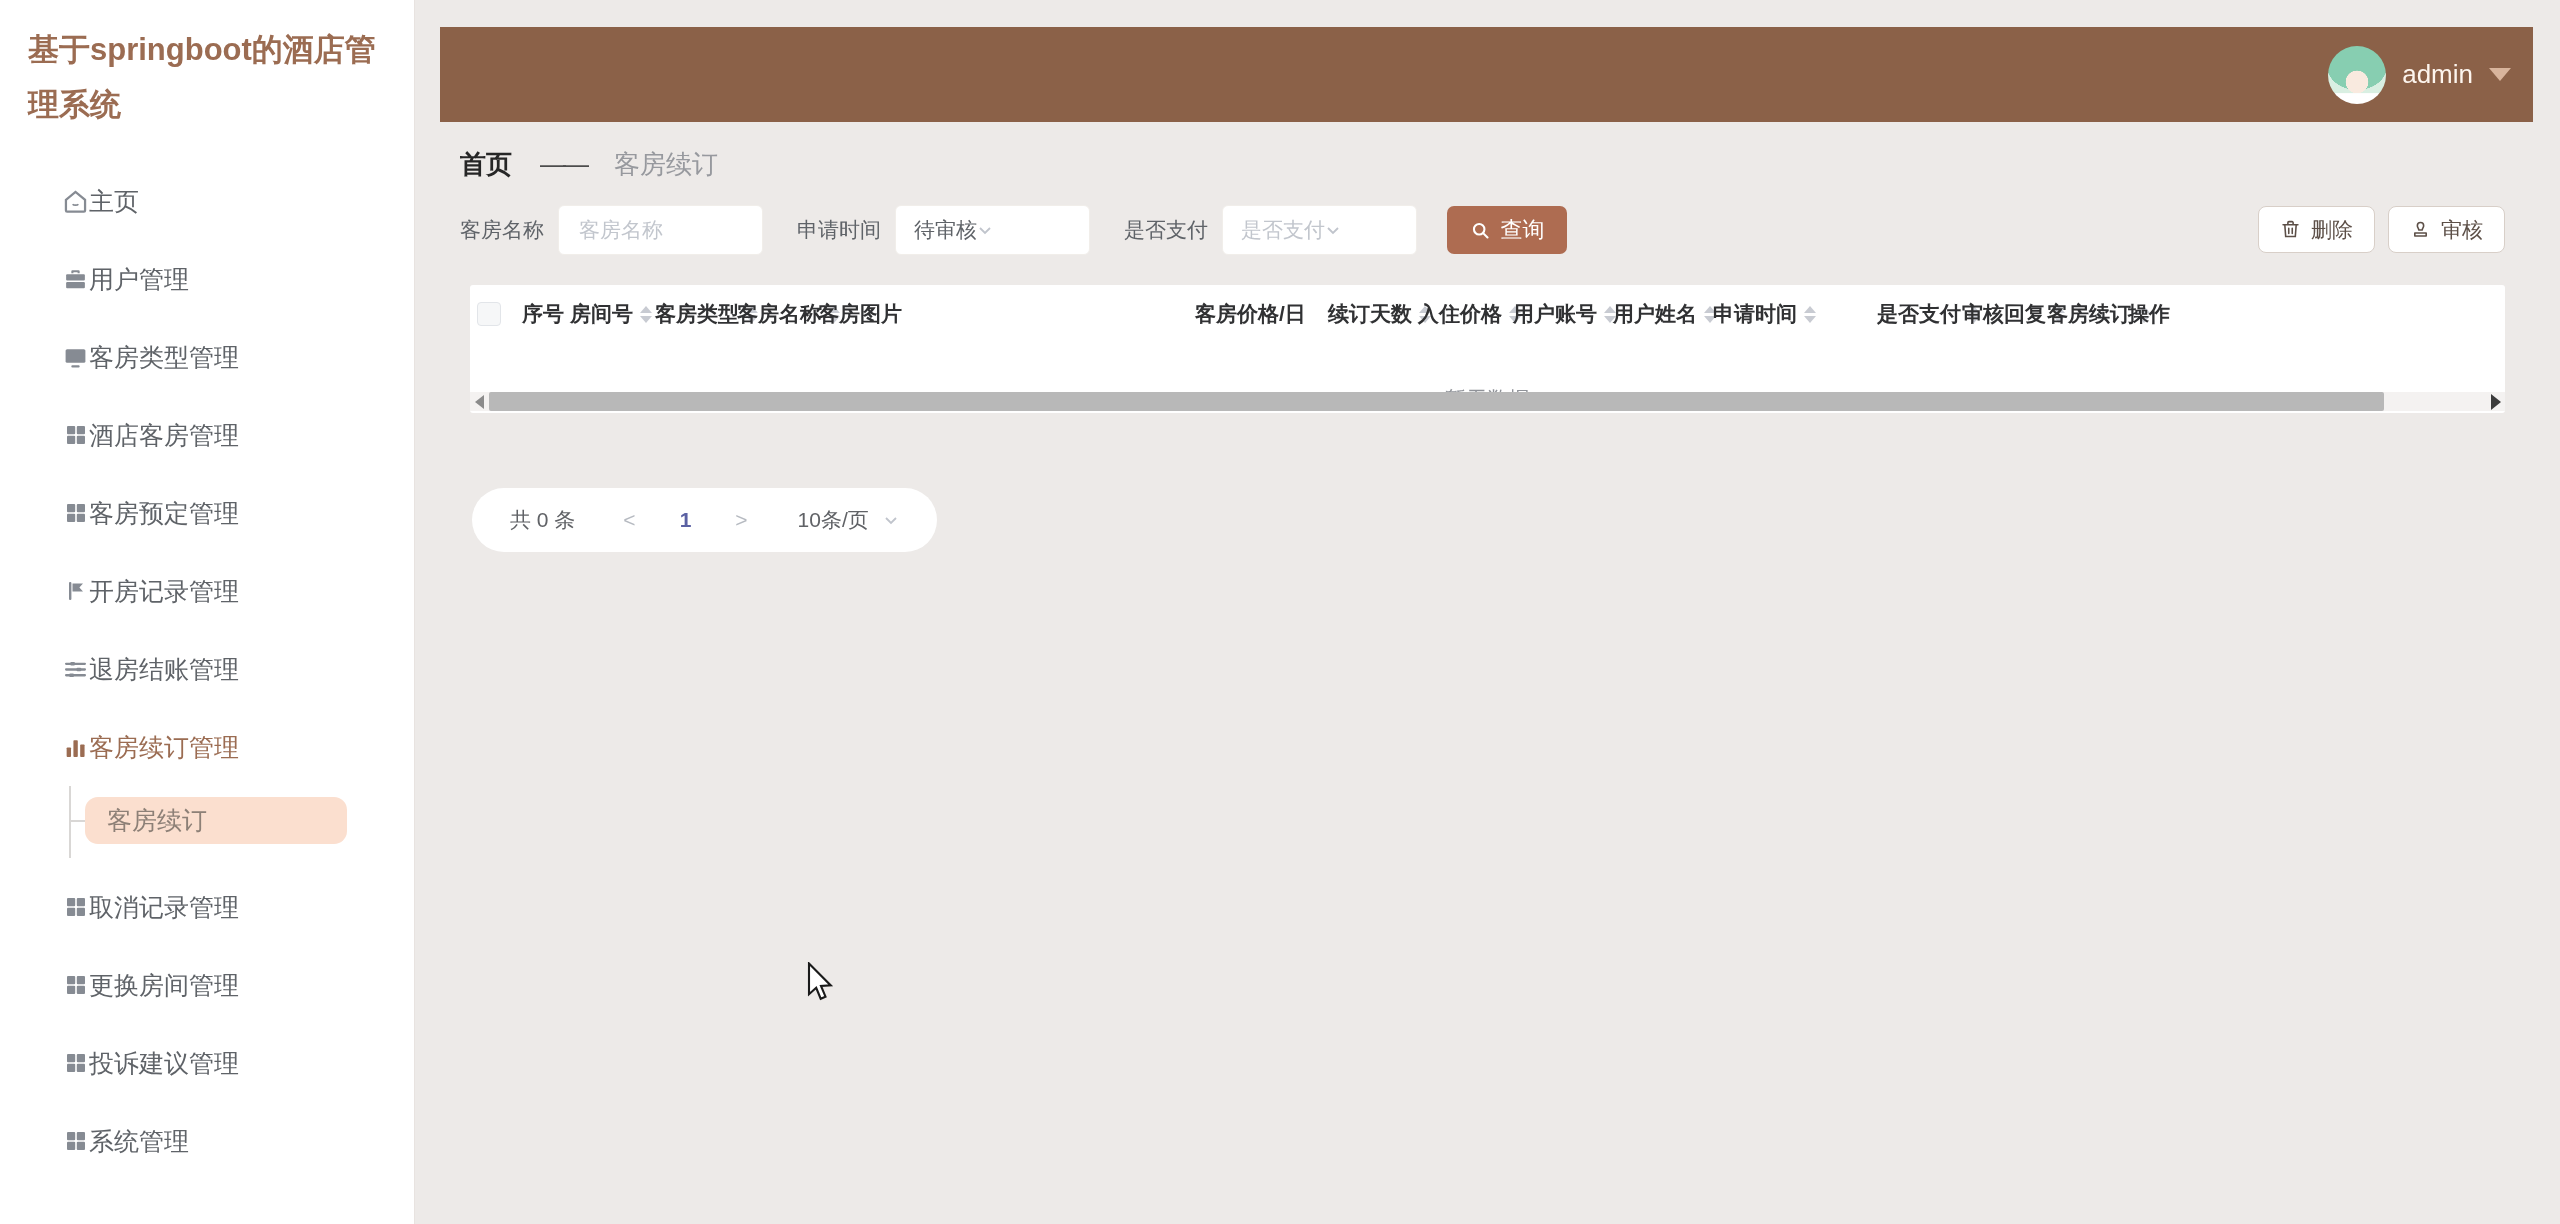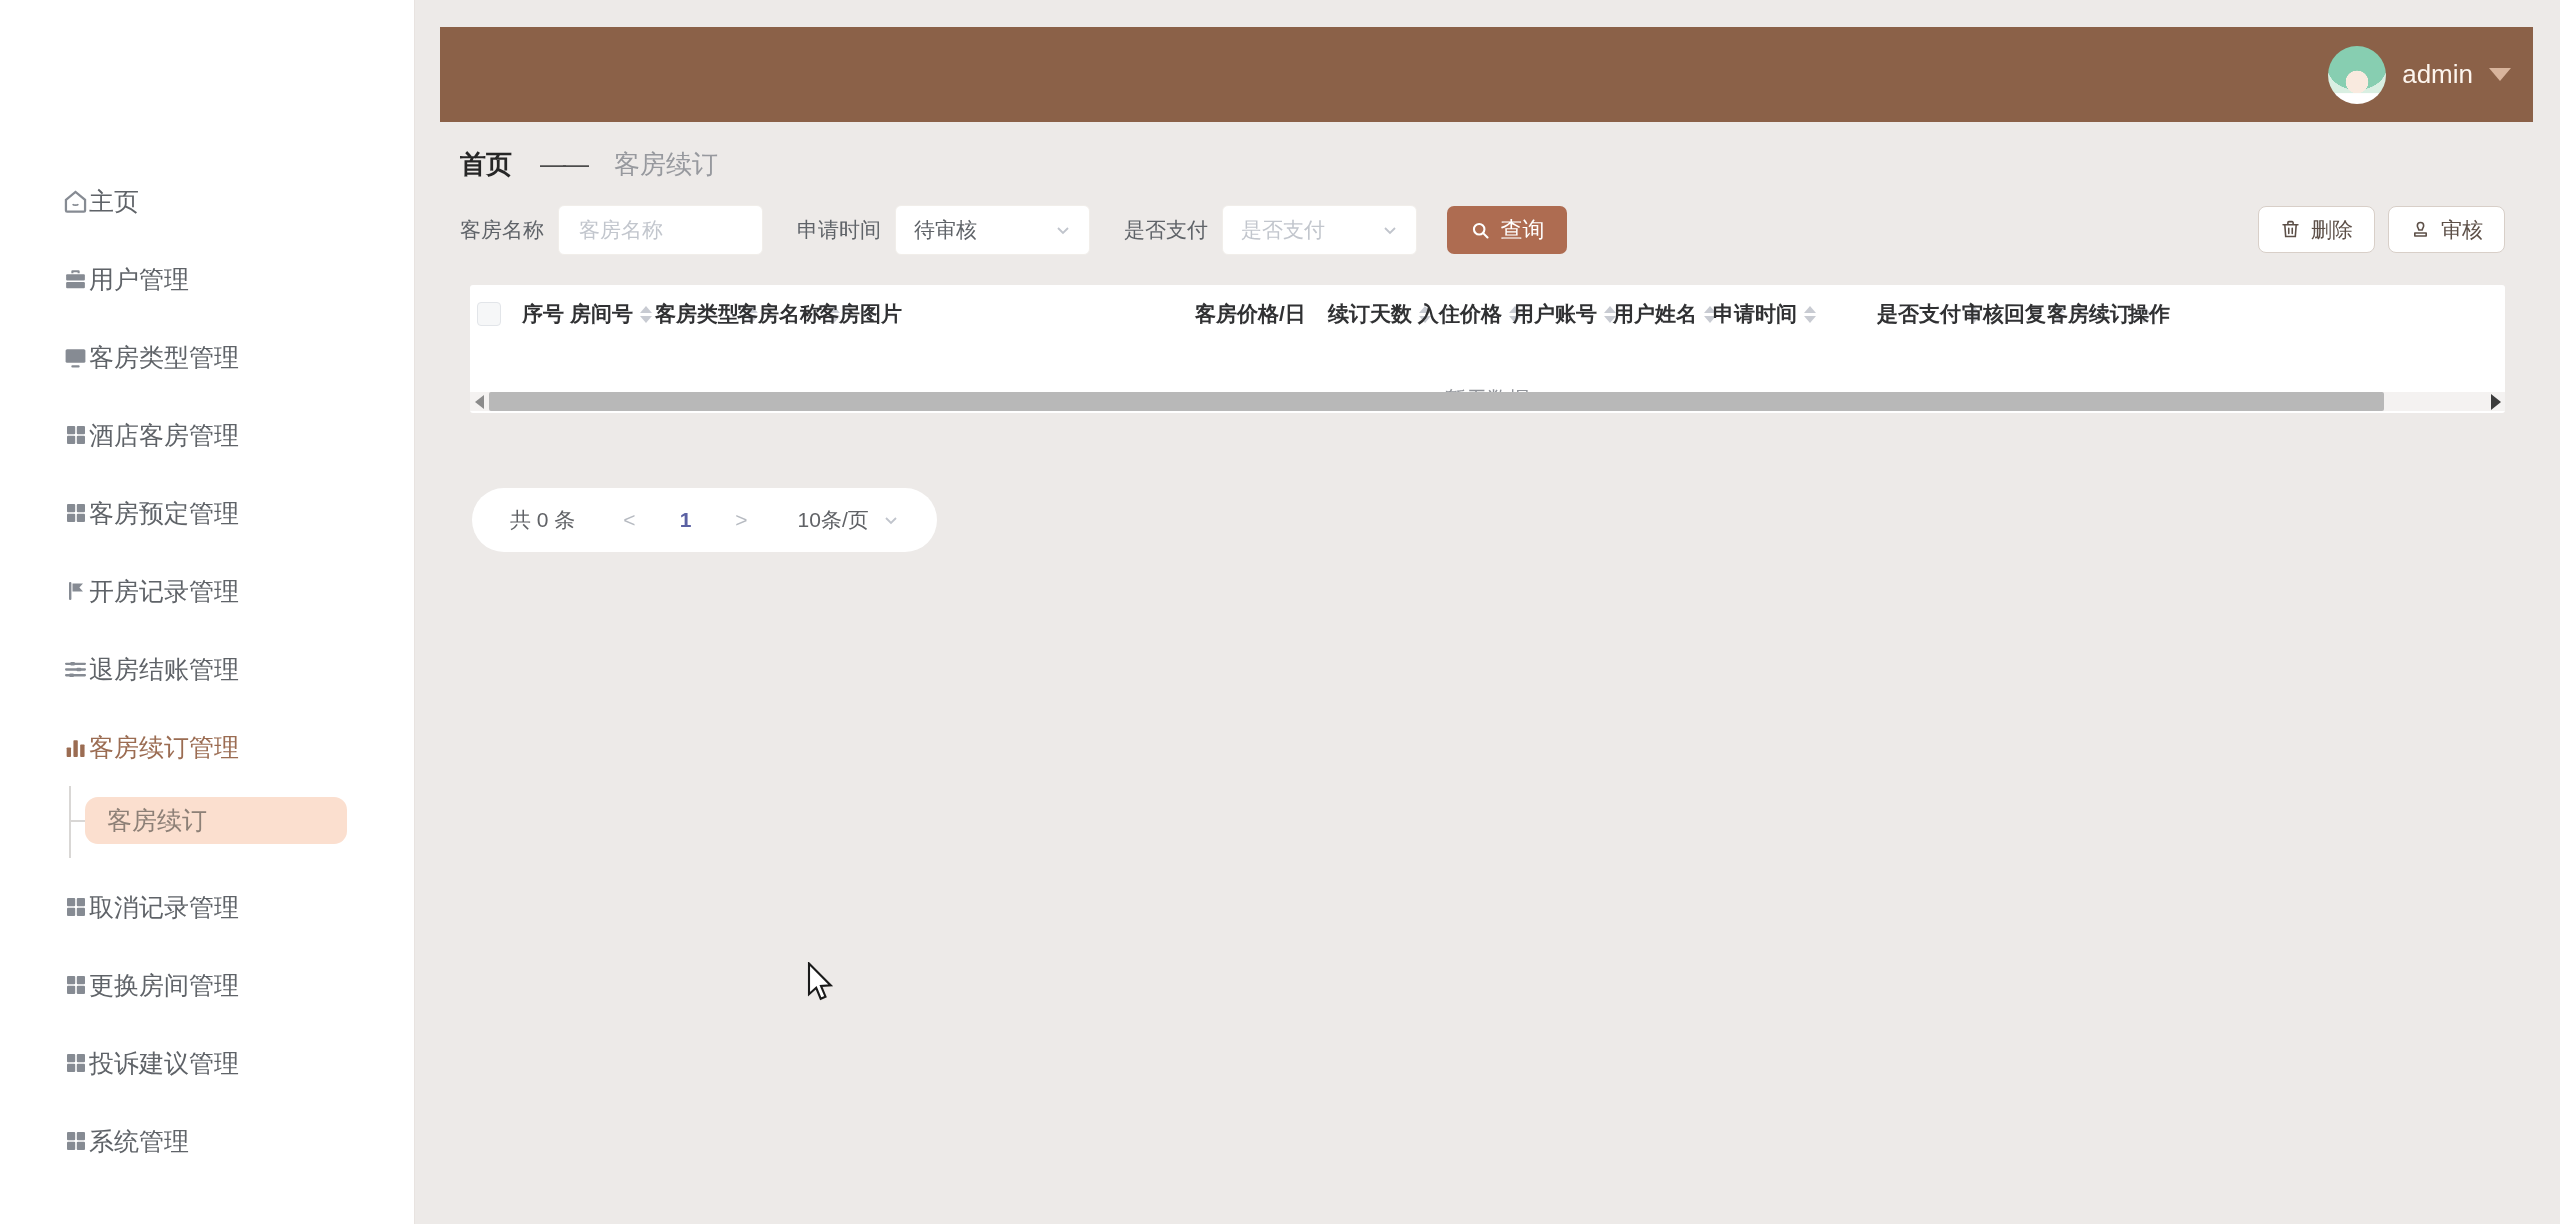--- a/index.html
+++ b/index.html
@@ -35,21 +35,21 @@
   .bc-sep{color:#4c4c4c;letter-spacing:-3px;}
   .bc-cur{color:#97999E;}
 
   
   .filters{position:absolute;left:460px;top:205px;height:50px;display:flex;align-items:center;}
   .f-label{font-size:21px;color:#5f6368;white-space:nowrap;}
   .f-box{height:50px;background:#ffffff;border:1px solid #f1eeea;border-radius:6px;box-sizing:border-box;display:flex;align-items:center;padding:0 18px;margin-left:14px;}
   .f-input{width:205px;}
   .f-input input{border:none;outline:none;width:100%;font-size:21px;color:#5f6368;background:transparent;font-family:inherit;}
   .f-input input::placeholder{color:#c2c6cd;}
-  .f-select{width:195px;justify-content:space-between;cursor:pointer;}
+  .f-select{width:195px;cursor:pointer;}
   .sel-text{font-size:21px;color:#5f6368;}
   .sel-text.placeholder{color:#c2c6cd;}
   .chev{width:16px;height:16px;}
   .gap34{width:34px;}
   .btn-query{margin-left:30px;width:120px;height:48px;border-radius:7px;background:#AE6C51;color:#ffffff;font-size:22px;display:flex;align-items:center;justify-content:center;gap:10px;border:none;cursor:pointer;}
 
   
   .actions{position:absolute;top:206px;right:55px;display:flex;gap:13px;}
   .btn-plain{height:47px;background:#ffffff;border:1px solid #d8cfc8;border-radius:8px;color:#5C4F47;font-size:21px;display:flex;align-items:center;gap:10px;padding:0 21px;cursor:pointer;}
 
@@ -83,20 +83,21 @@
 
   
   .cursor{position:absolute;left:806px;top:962px;}
 </style>
 </head>
 <body>
 
 <div class="screen">
 
   <aside class="sidebar">
+    <div class="app-title">基于springboot的酒店管理系统</div>
     <nav class="nav">
 
       <div class="nav-item">
         <span class="ic">
           <svg width="27" height="27" viewBox="0 0 24 24" fill="none" stroke="currentColor" stroke-width="2">
               <path d="M3.5 10.5 12 3.5l8.5 7v9.5a1 1 0 0 1-1 1h-15a1 1 0 0 1-1-1z"></path>
               <path d="M9.5 14.5c.8 1 4.2 1 5 0" stroke-width="1.6"></path>
             </svg>
         </span>
         <span>主页</span>

